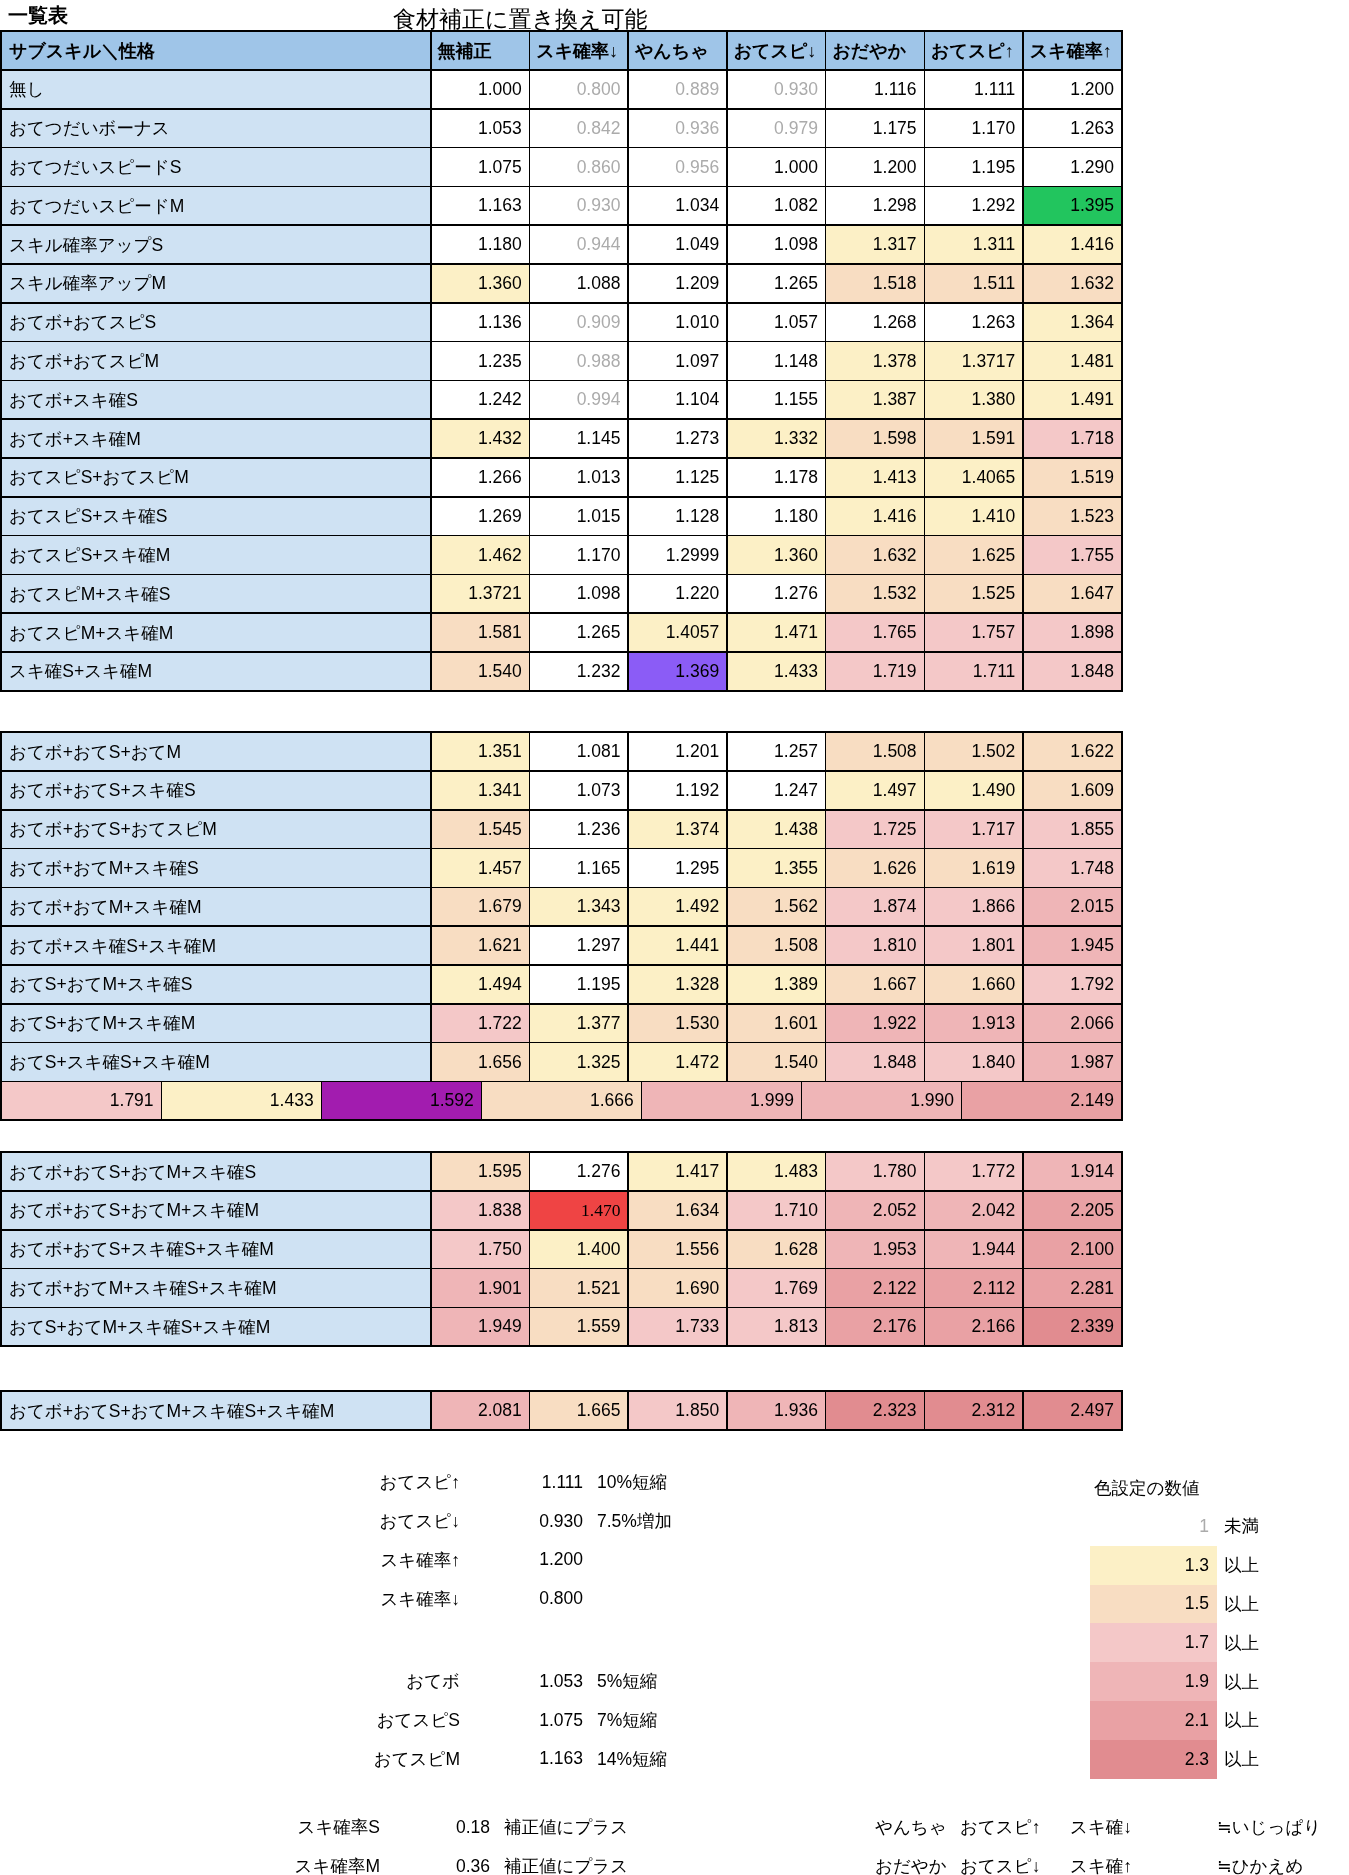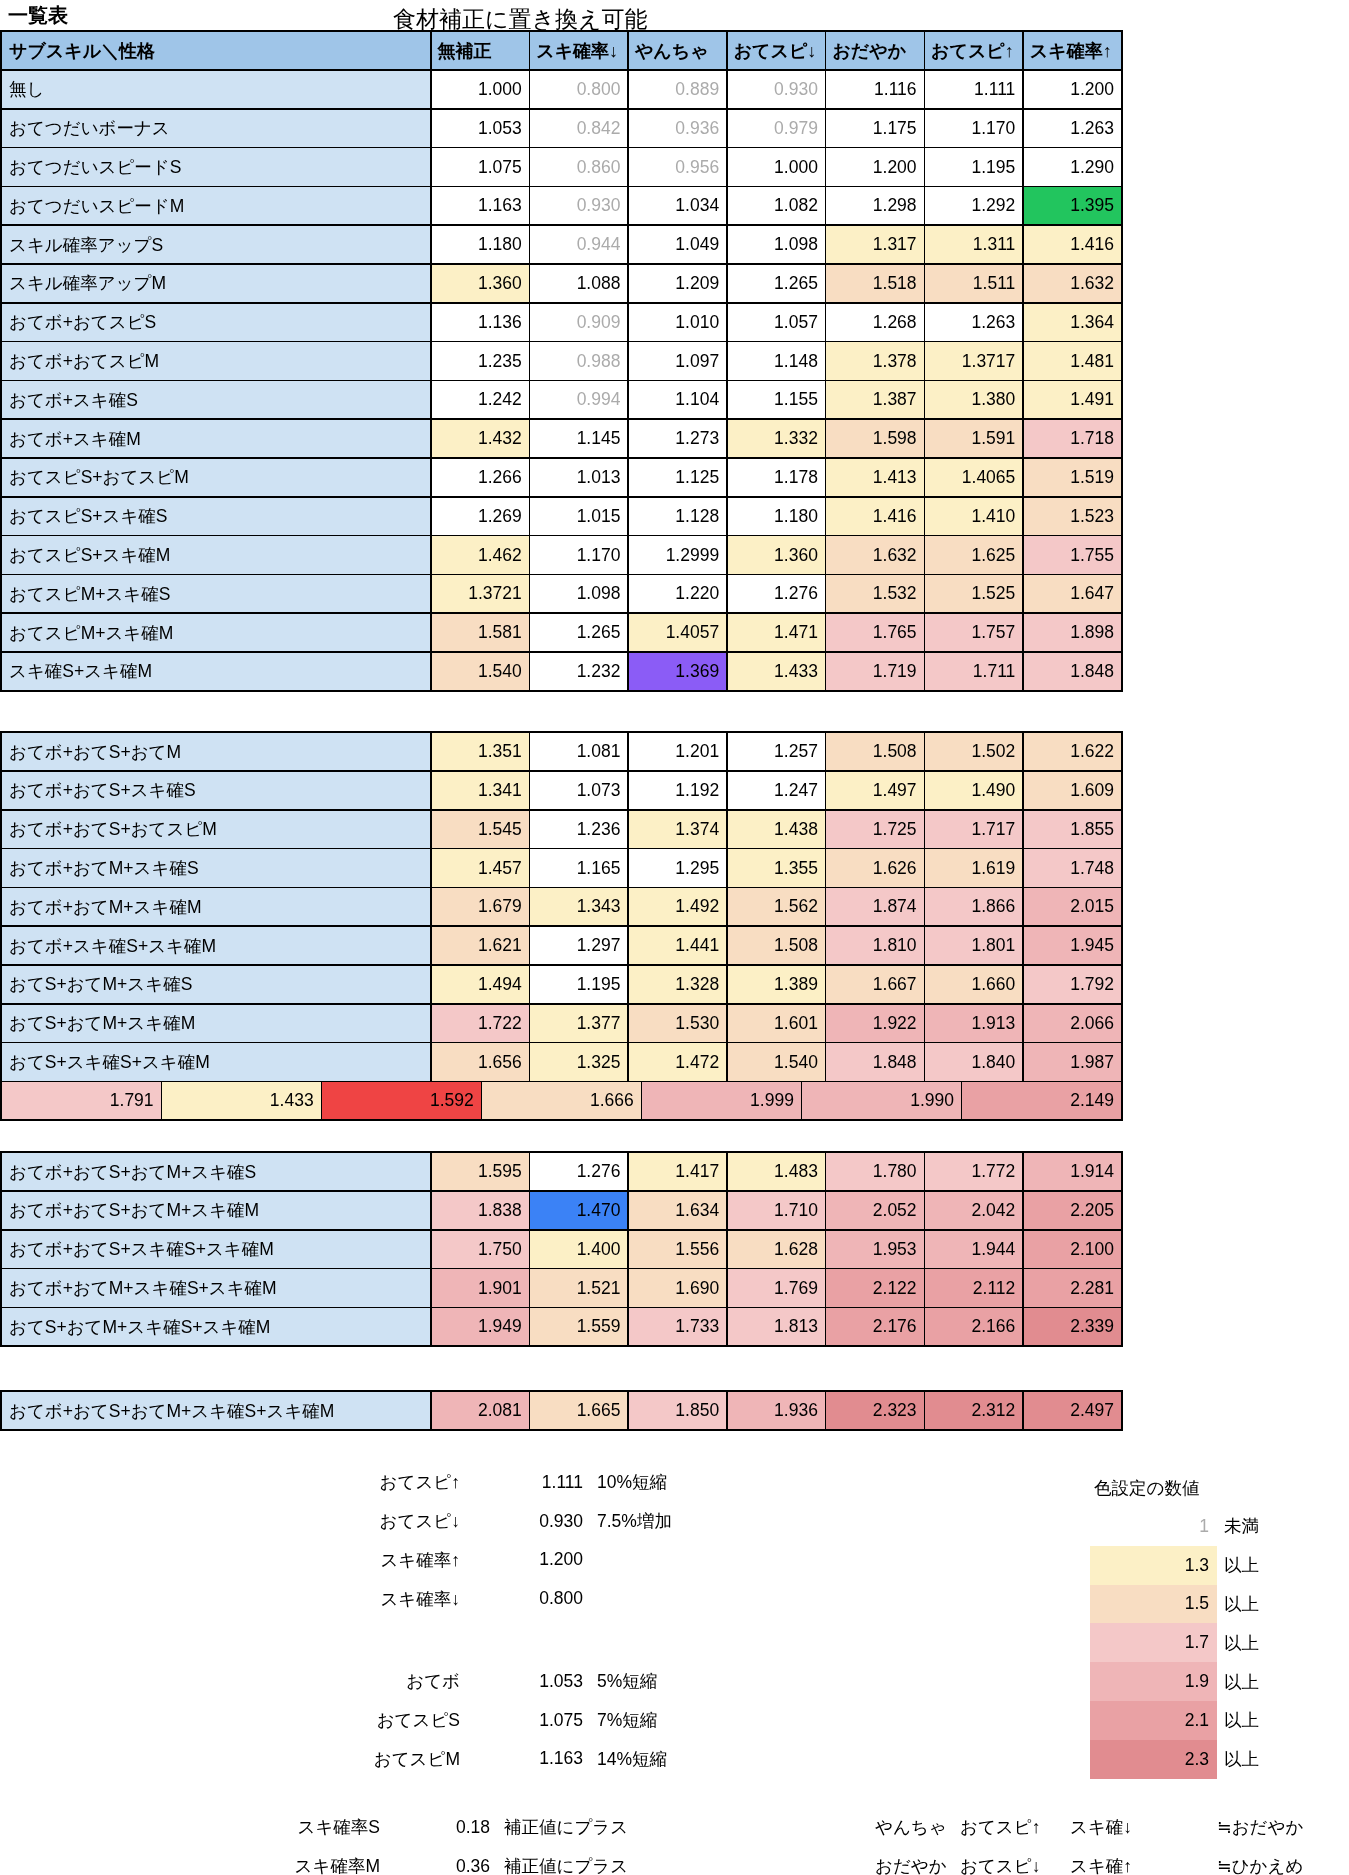--- a/index.html
+++ b/index.html
@@ -308,42 +308,42 @@
         <div class="cell val" style="background: rgb(252, 240, 198);">1.325</div>
         <div class="cell val" style="background: rgb(252, 240, 198);">1.472</div>
         <div class="cell val" style="background: rgb(248, 221, 194);">1.540</div>
         <div class="cell val" style="background: rgb(244, 200, 200);">1.848</div>
         <div class="cell val" style="background: rgb(244, 200, 200);">1.840</div>
         <div class="cell val" style="background: rgb(239, 181, 183);">1.987</div>
       </div>
       <div class="trow">
         <div class="cell val" style="background: rgb(244, 200, 200);">1.791</div>
         <div class="cell val" style="background: rgb(252, 240, 198);">1.433</div>
-        <div class="cell val" style="background: #ef4444;">1.592</div>
+        <div class="cell val" style="background: #a21caf;">1.592</div>
         <div class="cell val" style="background: rgb(248, 221, 194);">1.666</div>
         <div class="cell val" style="background: rgb(239, 181, 183);">1.999</div>
         <div class="cell val" style="background: rgb(239, 181, 183);">1.990</div>
         <div class="cell val" style="background: rgb(233, 161, 164);">2.149</div>
       </div>
     </div>
   <div class="tblock" id="tblock-3" style="top:1151px">
       <div class="trow">
         <div class="cell lab">おてボ+おてS+おてM+スキ確S</div>
         <div class="cell val" style="background: rgb(248, 221, 194);">1.595</div>
         <div class="cell val">1.276</div>
         <div class="cell val" style="background: rgb(252, 240, 198);">1.417</div>
         <div class="cell val" style="background: rgb(252, 240, 198);">1.483</div>
         <div class="cell val" style="background: rgb(244, 200, 200);">1.780</div>
         <div class="cell val" style="background: rgb(244, 200, 200);">1.772</div>
         <div class="cell val" style="background: rgb(239, 181, 183);">1.914</div>
       </div>
       <div class="trow">
         <div class="cell lab">おてボ+おてS+おてM+スキ確M</div>
         <div class="cell val" style="background: rgb(244, 200, 200);">1.838</div>
-        <div class="cell val" style="background: #3b82f6;">1.470</div>
+        <div class="cell val" style="background: #ef4444; font-family: Liberation Serif, serif;">1.470</div>
         <div class="cell val" style="background: rgb(248, 221, 194);">1.634</div>
         <div class="cell val" style="background: rgb(244, 200, 200);">1.710</div>
         <div class="cell val" style="background: rgb(239, 181, 183);">2.052</div>
         <div class="cell val" style="background: rgb(239, 181, 183);">2.042</div>
         <div class="cell val" style="background: rgb(233, 161, 164);">2.205</div>
       </div>
       <div class="trow">
         <div class="cell lab">おてボ+おてS+スキ確S+スキ確M</div>
         <div class="cell val" style="background: rgb(244, 200, 200);">1.750</div>
         <div class="cell val" style="background: rgb(252, 240, 198);">1.400</div>
@@ -437,21 +437,21 @@
         <div class="lg-value" style="width: 110px;">0.36</div>
         <div class="lg-desc">補正値にプラス</div>
       </div>
     </div>
 
   <div id="nature-eq" style="top:1808px">
       <div class="ne-row">
         <div class="ne-nature">やんちゃ</div>
         <div class="ne-eff1">おてスピ↑</div>
         <div class="ne-eff2">スキ確↓</div>
-        <div class="ne-approx">≒おだやか</div>
+        <div class="ne-approx">≒いじっぱり</div>
       </div>
       <div class="ne-row">
         <div class="ne-nature">おだやか</div>
         <div class="ne-eff1">おてスピ↓</div>
         <div class="ne-eff2">スキ確↑</div>
         <div class="ne-approx">≒ひかえめ</div>
       </div>
     </div>
 
   <div id="color-scale">

